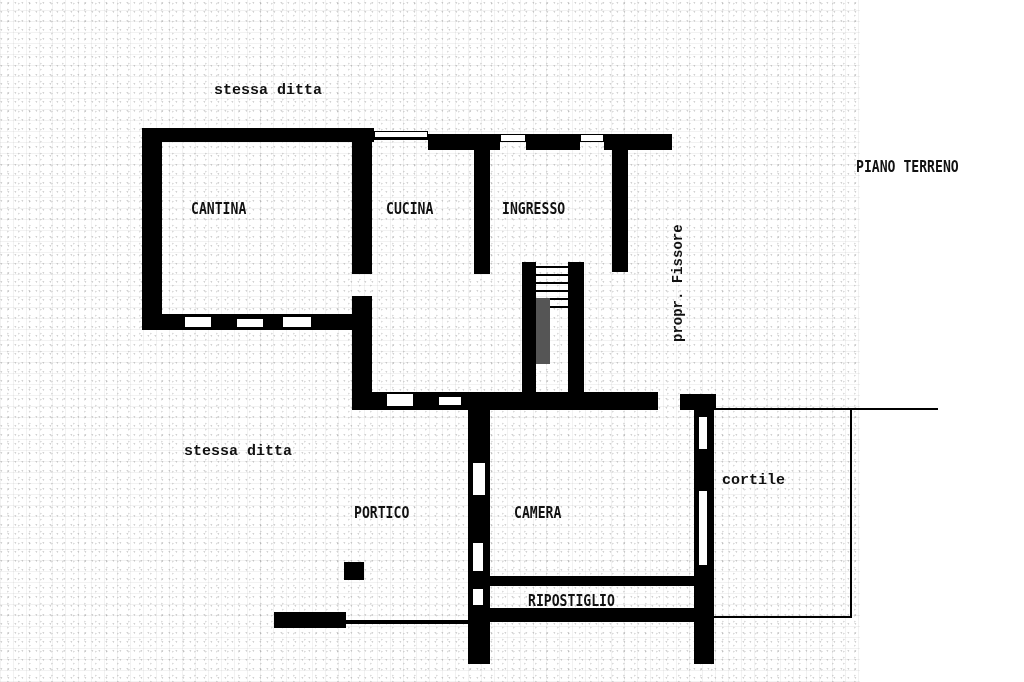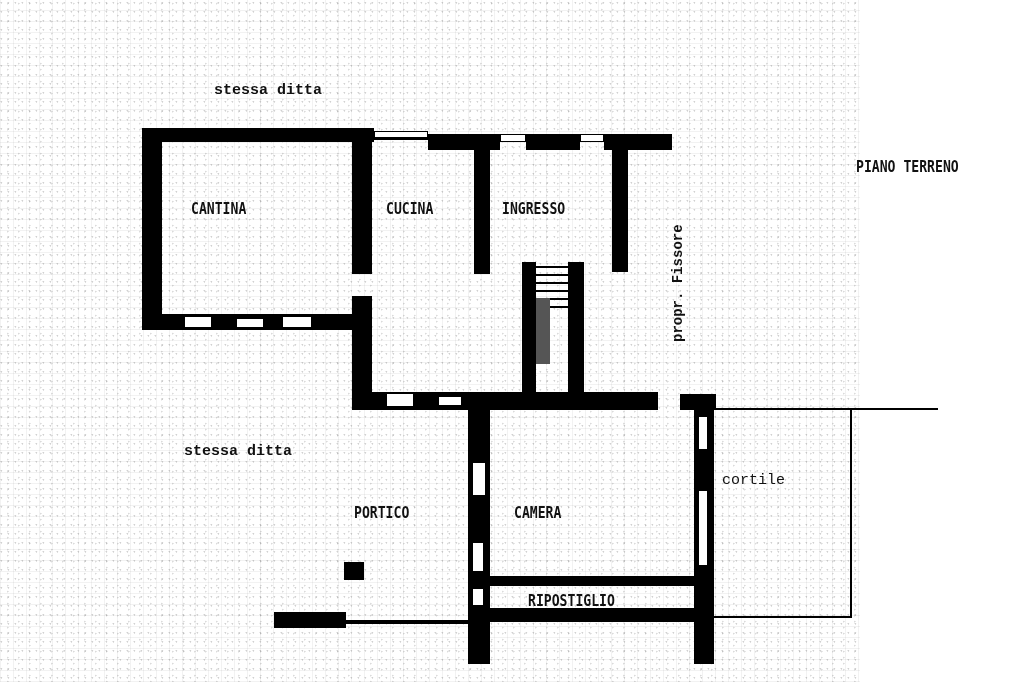--- a/index.html
+++ b/index.html
@@ -89,16 +89,16 @@
   <div class="label note" style="left:214px;top:82px;">stessa ditta</div>
   <div class="label note" style="left:184px;top:443px;">stessa ditta</div>
   <div class="label vert" style="left:670px;top:342px;">propr. Fissore</div>
 
   <div class="label room" style="left:191px;top:199px;">CANTINA</div>
   <div class="label room" style="left:386px;top:199px;">CUCINA</div>
   <div class="label room" style="left:502px;top:199px;">INGRESSO</div>
   <div class="label room" style="left:354px;top:503px;">PORTICO</div>
   <div class="label room" style="left:514px;top:503px;">CAMERA</div>
   <div class="label room" style="left:528px;top:591px;">RIPOSTIGLIO</div>
-  <div class="label note" style="left:722px;top:472px;font-weight:normal;">cortile</div>
+  <div class="label note" style="left:722px;top:472px;font-weight:bold;">cortile</div>
 
   <div class="label room" style="left:856px;top:157px;">PIANO TERRENO</div>
 </div>
 
 </body></html>

